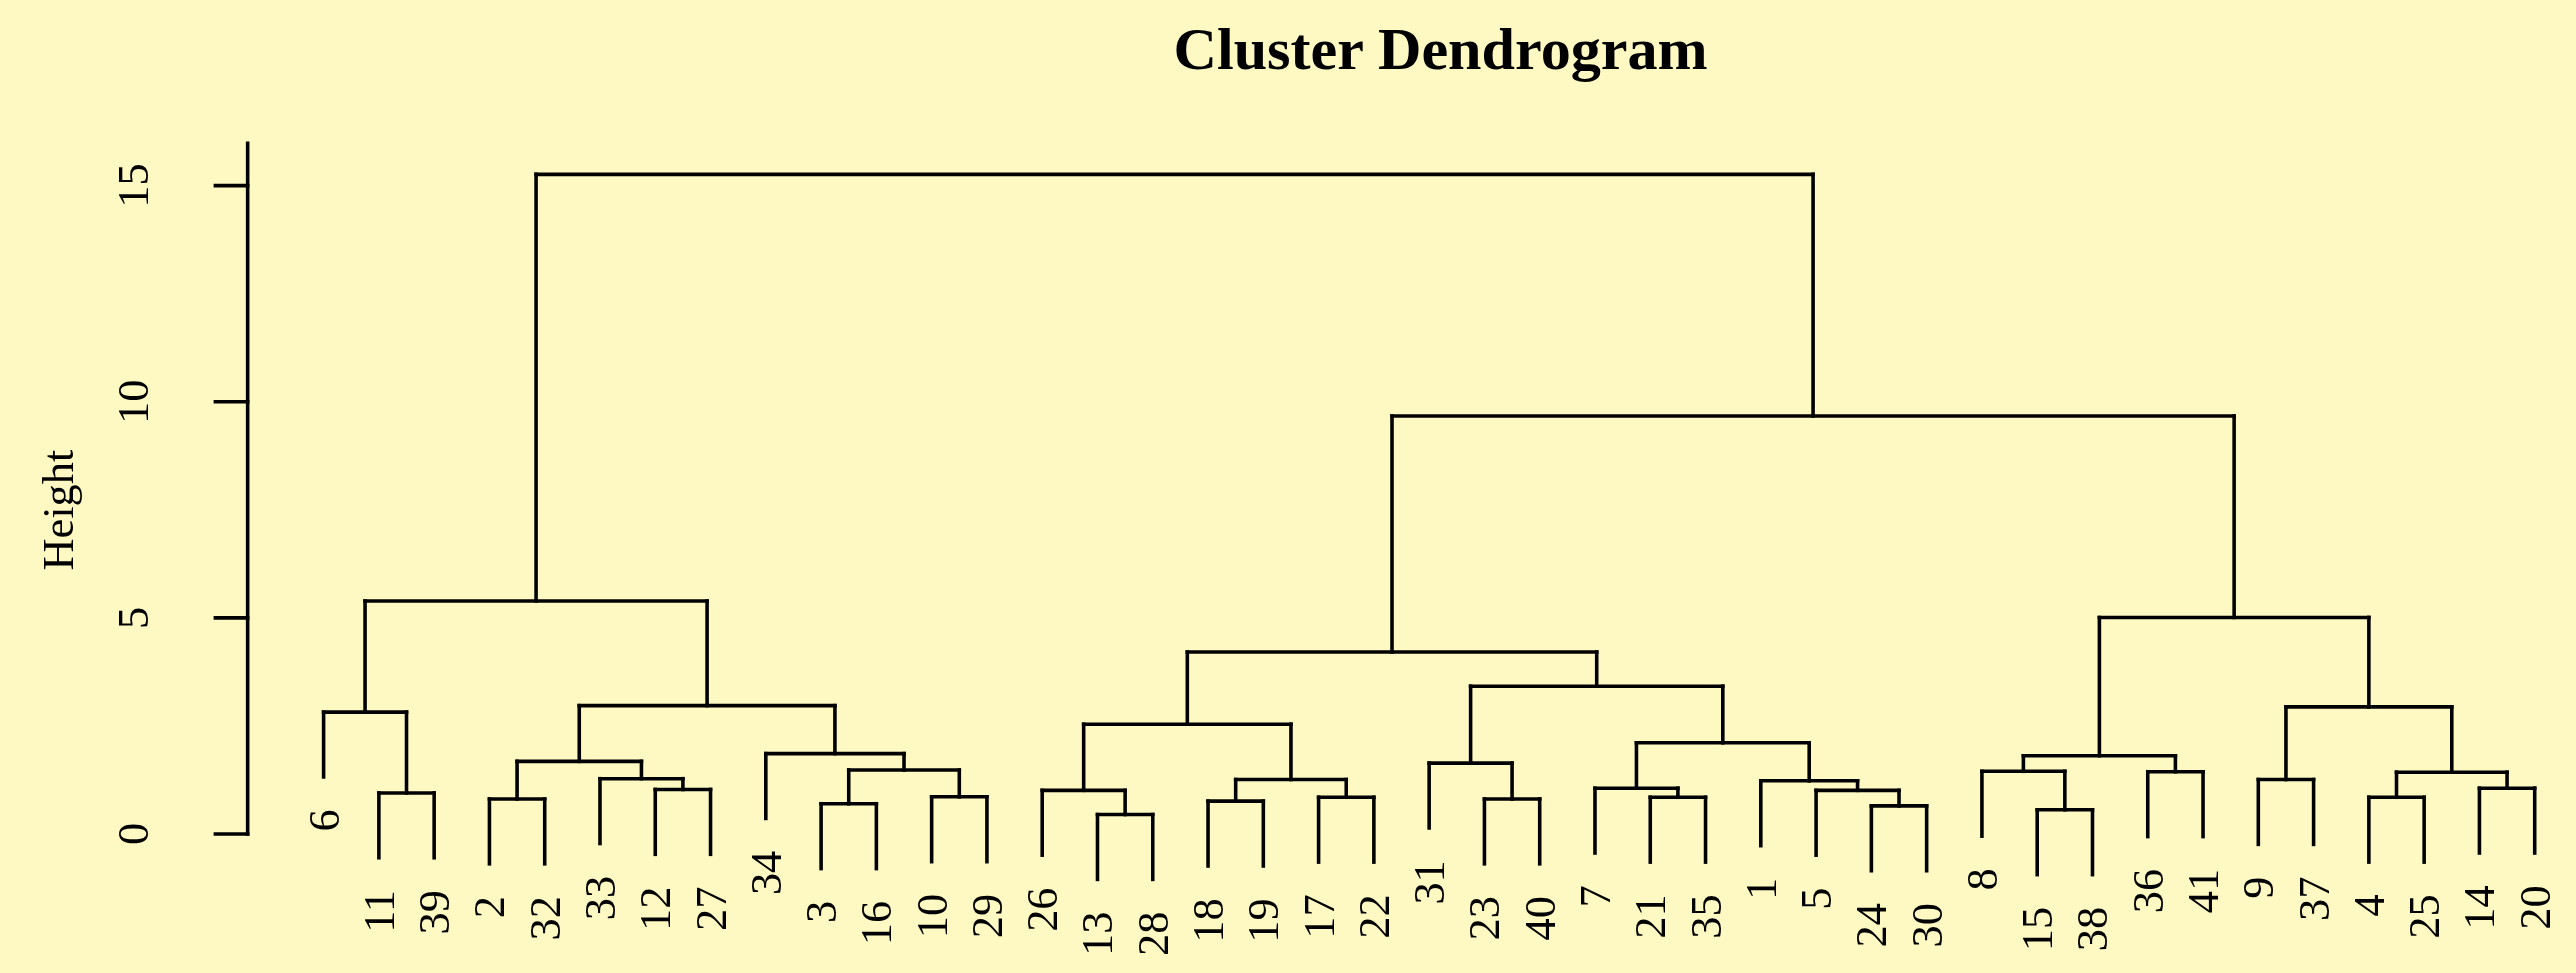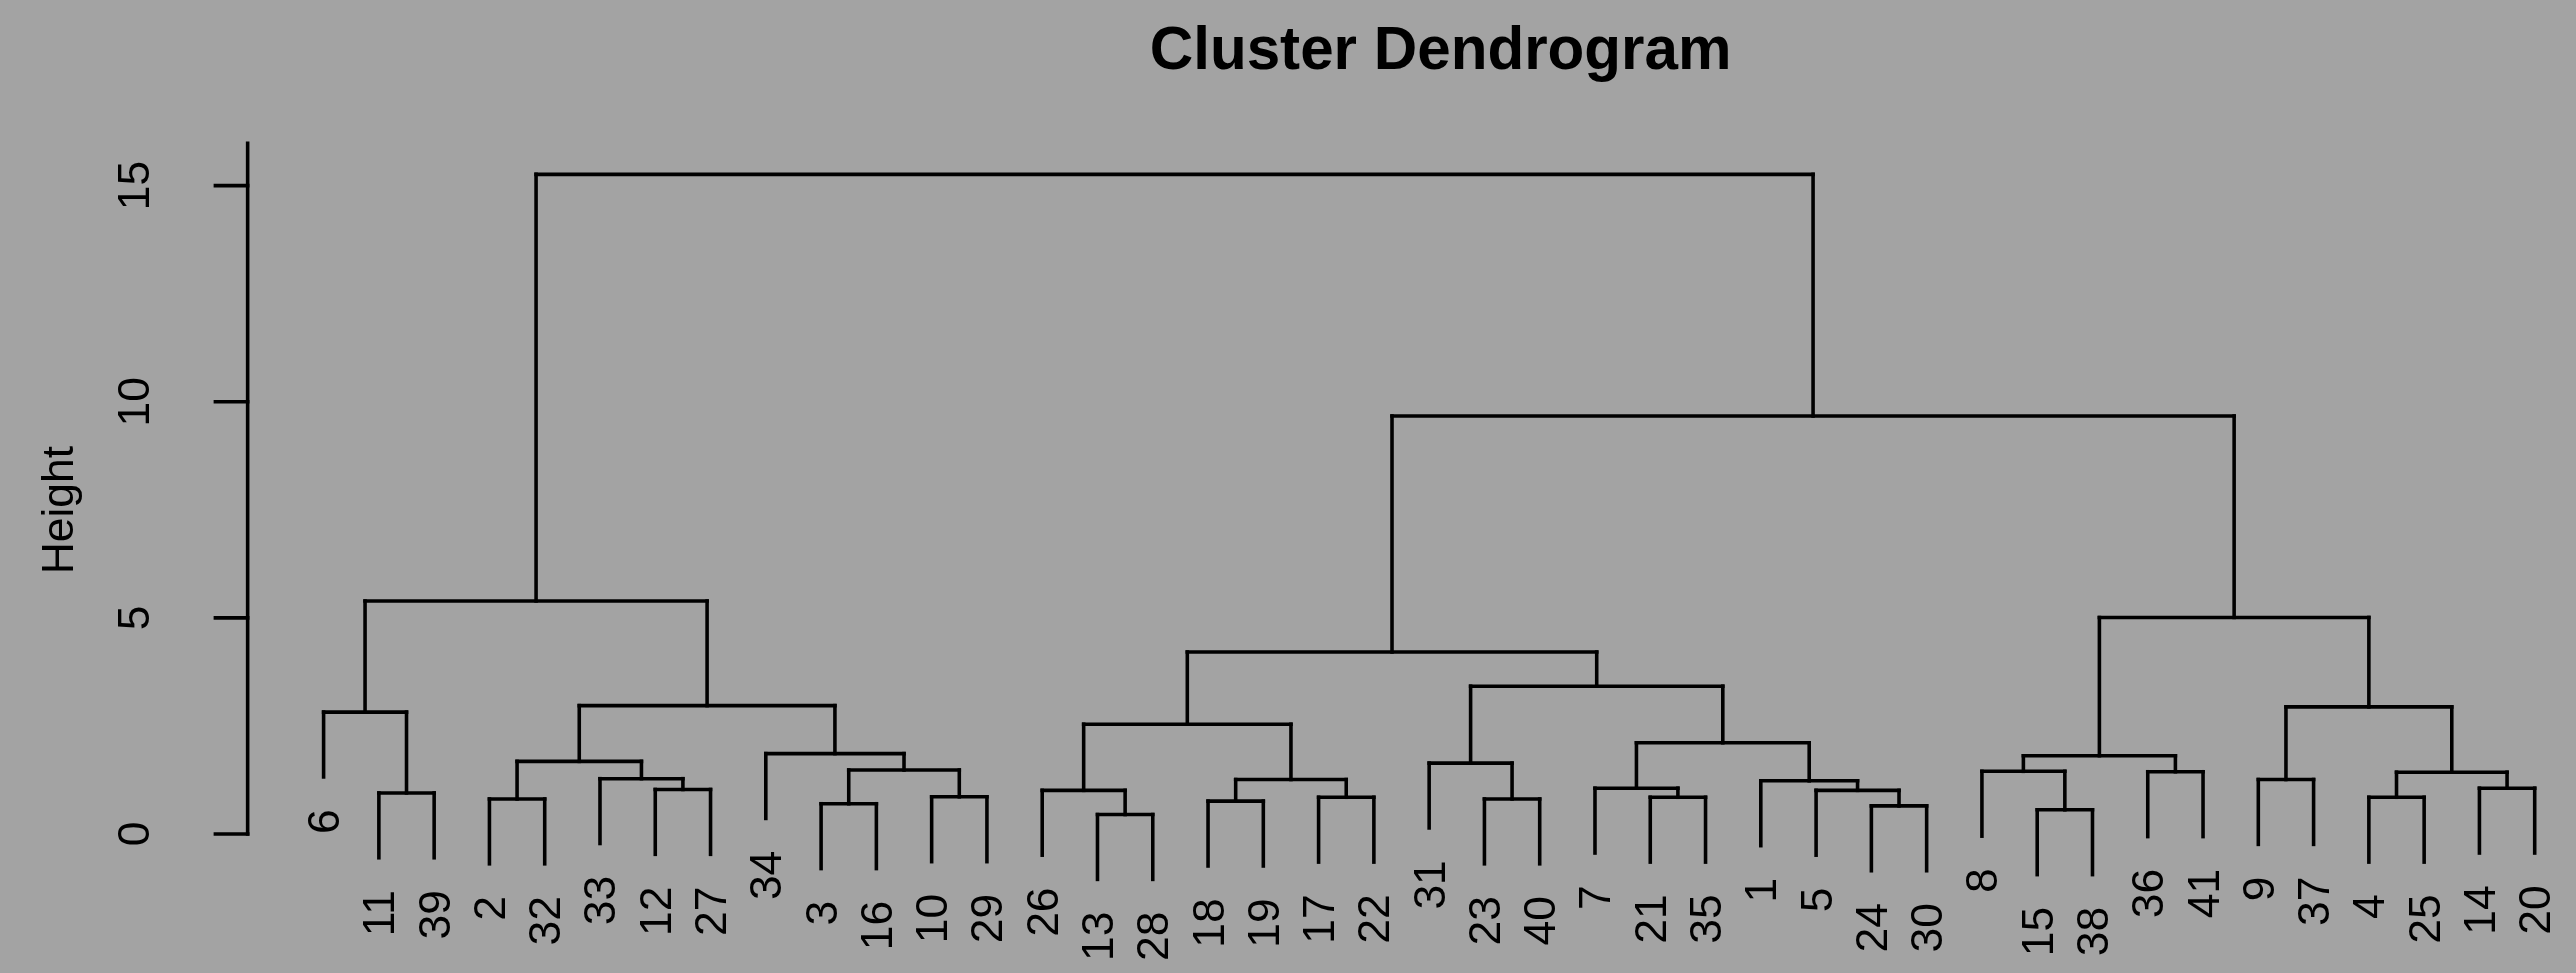--- a/index.html
+++ b/index.html
@@ -1,22 +1,22 @@
 <!DOCTYPE html>
 <html style="font-size:11.5px"><head>
 <meta charset="utf-8">
 <style>
   html, body { margin: 0; padding: 0; background: #ffffff; }
   .figure {
     position: relative;
     width: 2576px;
     height: 973px;
-    background: #a3a3a3;
+    background: #fef9c3;
     overflow: hidden;
-    font-family: Liberation Sans, sans-serif;
+    font-family: Liberation Serif, serif;
   }
   svg { position: absolute; left: 0; top: 0; }
   text { fill: #000000; }
   .title-text { font-weight: bold; font-size: 84px; }
   .axis-text { font-size: 62px; }
 </style>
 </head>
 <body>
 
 <div class="figure">

